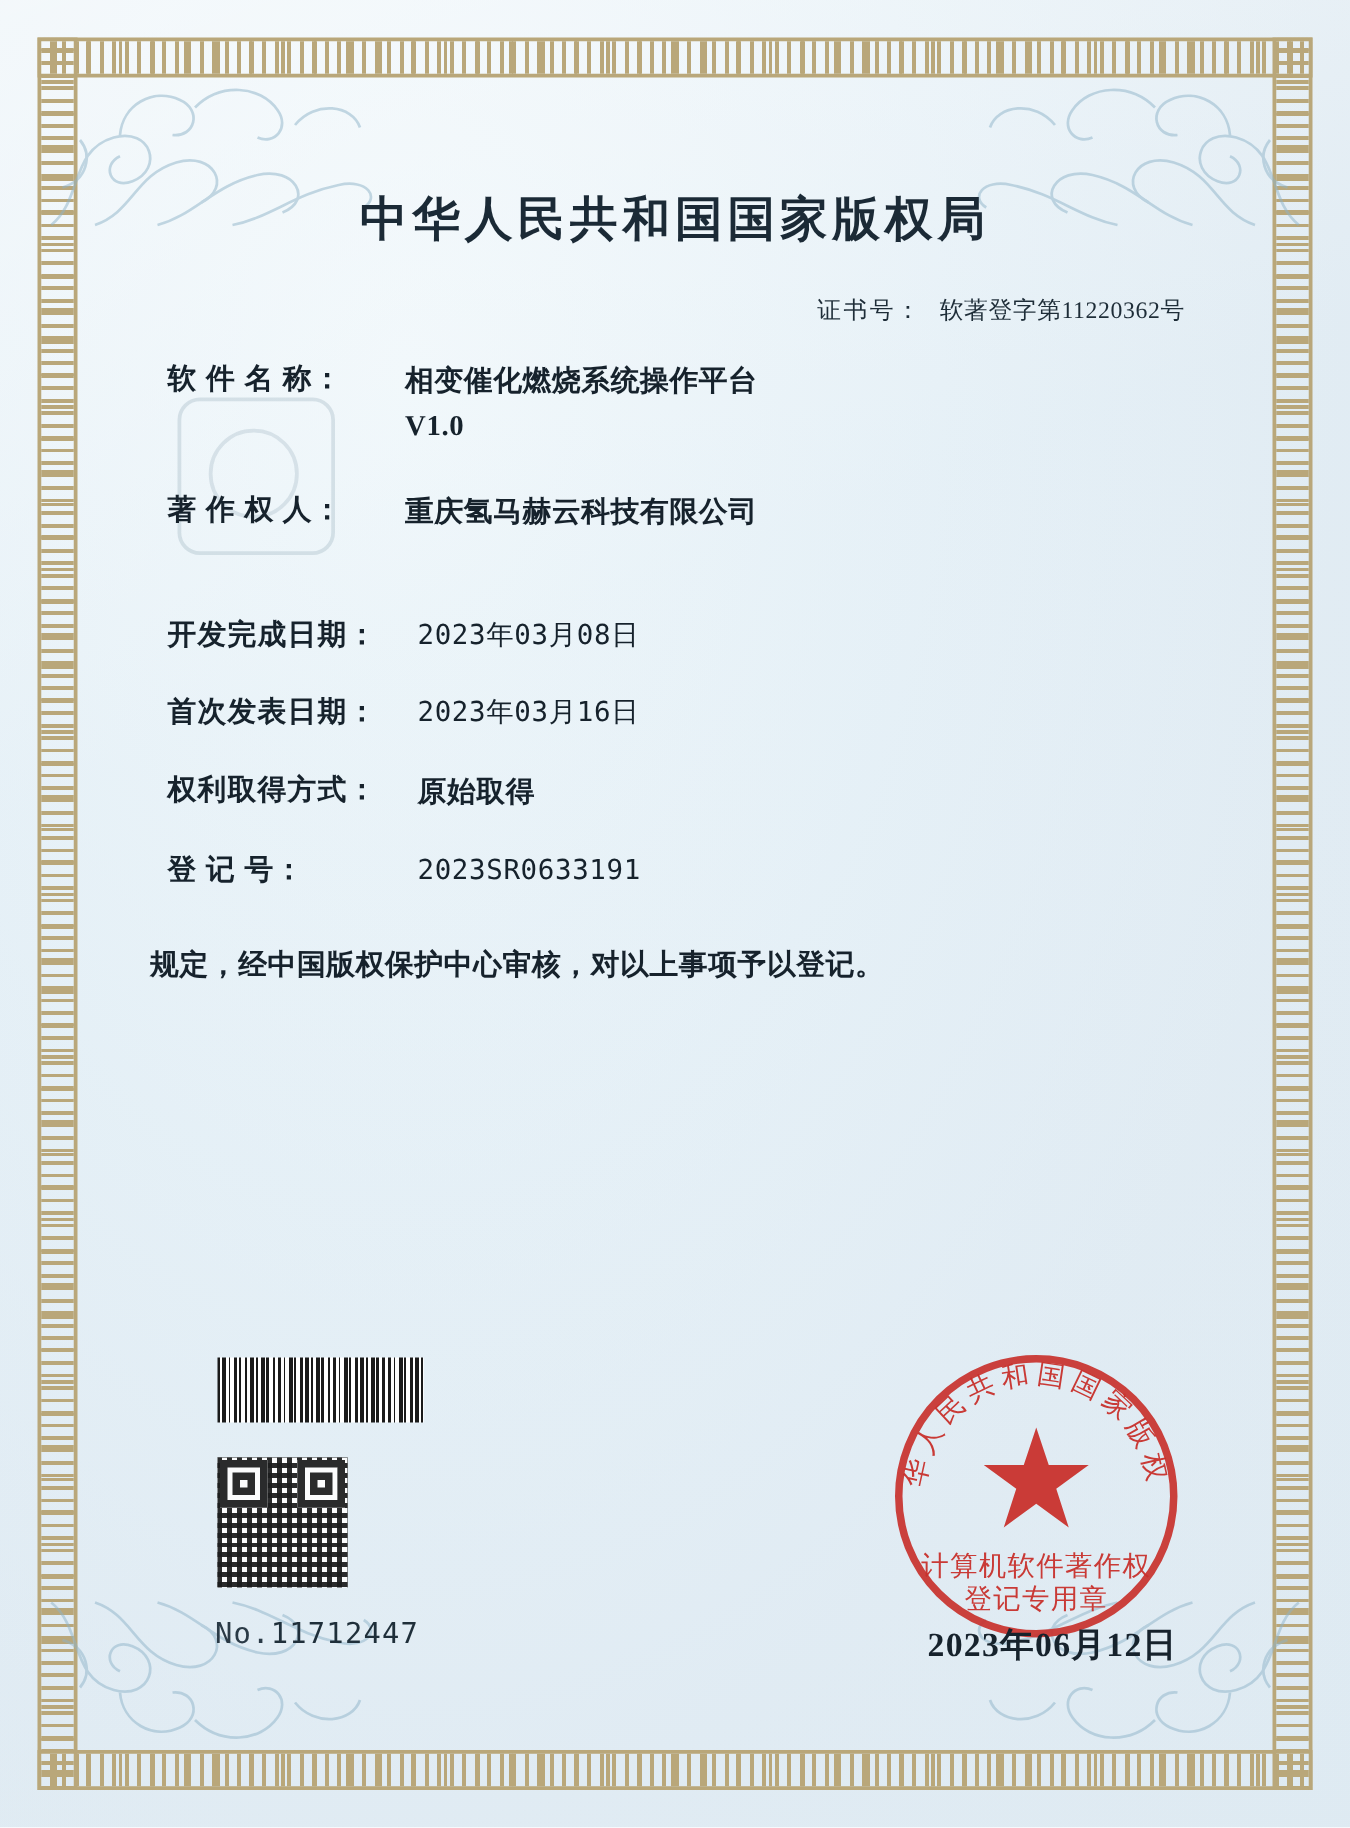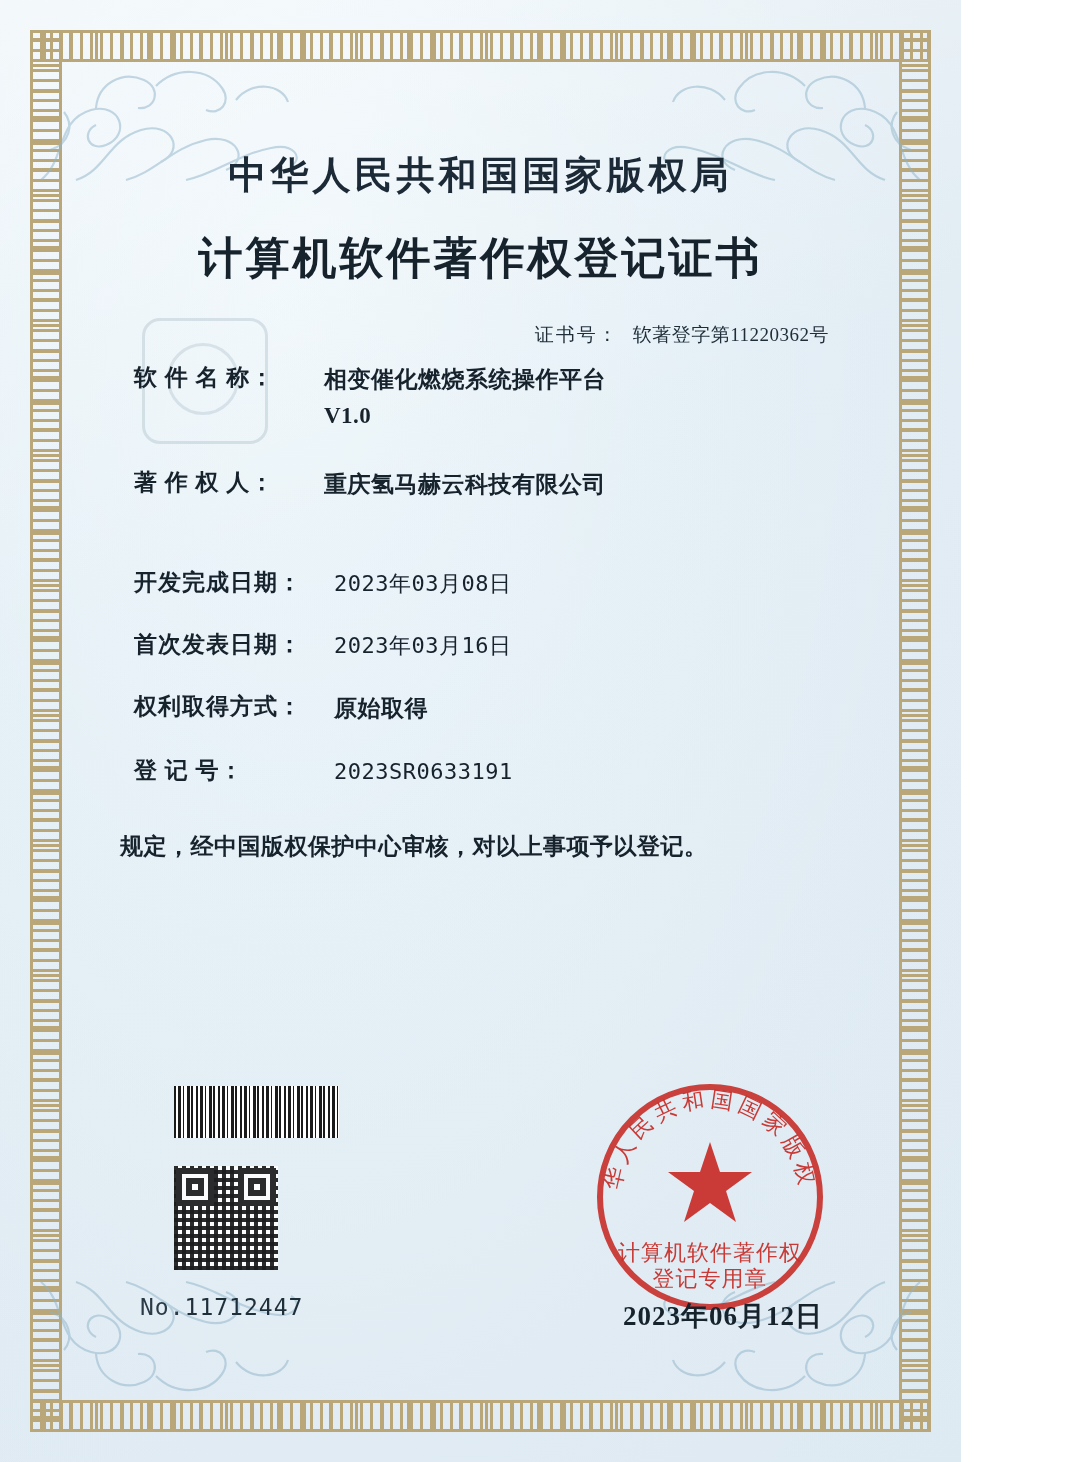--- a/index.html
+++ b/index.html
@@ -9,21 +9,21 @@
   }
   body {
     width: 1080px;
     height: 1462px;
     font-family: "Liberation Serif", "DejaVu Serif", serif;
     overflow: hidden;
   }
 
   #certificate {
     position: relative;
-    width: 961px;
+    width: 1080px;
     height: 1462px;
     background:
       radial-gradient(ellipse at 30% 20%, #eef6fa 0%, #e4eff6 40%, #dfeaf2 70%, #dde9f1 100%);
     box-sizing: border-box;
   }
 
   
   .paper-tint {
     position: absolute;
     inset: 0;
@@ -123,21 +123,21 @@
     margin-top: 34px;
     padding-right: 42px;
     font-size: 19px;
     color: #1e2d38;
     letter-spacing: 0.5px;
   }
   .cert-no .label { letter-spacing: 2px; }
   .cert-no .value { margin-left: 14px; }
 
   .fields {
-    margin-top: 14px;
+    margin-top: 26px;
     padding-left: 44px;
   }
   .field-row {
     display: flex;
     align-items: flex-start;
     margin-bottom: 34px;
   }
   .field-label {
     width: 190px;
     flex: 0 0 190px;
@@ -225,21 +225,21 @@
 
   .serial {
     position: absolute;
     left: 50px;
     top: 208px;
     font-size: 23px;
     color: #2a3a46;
     font-family: "DejaVu Sans Mono", "Liberation Mono", monospace;
     letter-spacing: 1px;
   }
-  .serial .no-prefix { color: #2a3a46; }
+  .serial .no-prefix { color: #2a3a46; margin-left: 32px; }
   .serial .digits { color: #1f2f3a; }
 
   .seal {
     position: absolute;
     right: 36px;
     top: -14px;
     width: 250px;
     height: 250px;
   }
 
@@ -335,21 +335,20 @@
       <path d="M14 110 C 34 104, 38 84, 28 72"></path>
     </g>
   </svg>
 
   <div class="emboss"></div>
 
   <div class="content">
 
     <div class="org-name">中华人民共和国国家版权局</div>
 
-    <div class="cert-title">计算机软件著作权登记证书</div>
 
     <div class="cert-no">
       <span class="label">证书号：</span><span class="value">软著登字第11220362号</span>
     </div>
 
     <div class="fields">
       <div class="field-row">
         <div class="field-label">软 件 名 称：</div>
         <div class="field-value">相变催化燃烧系统操作平台
 V1.0</div>

